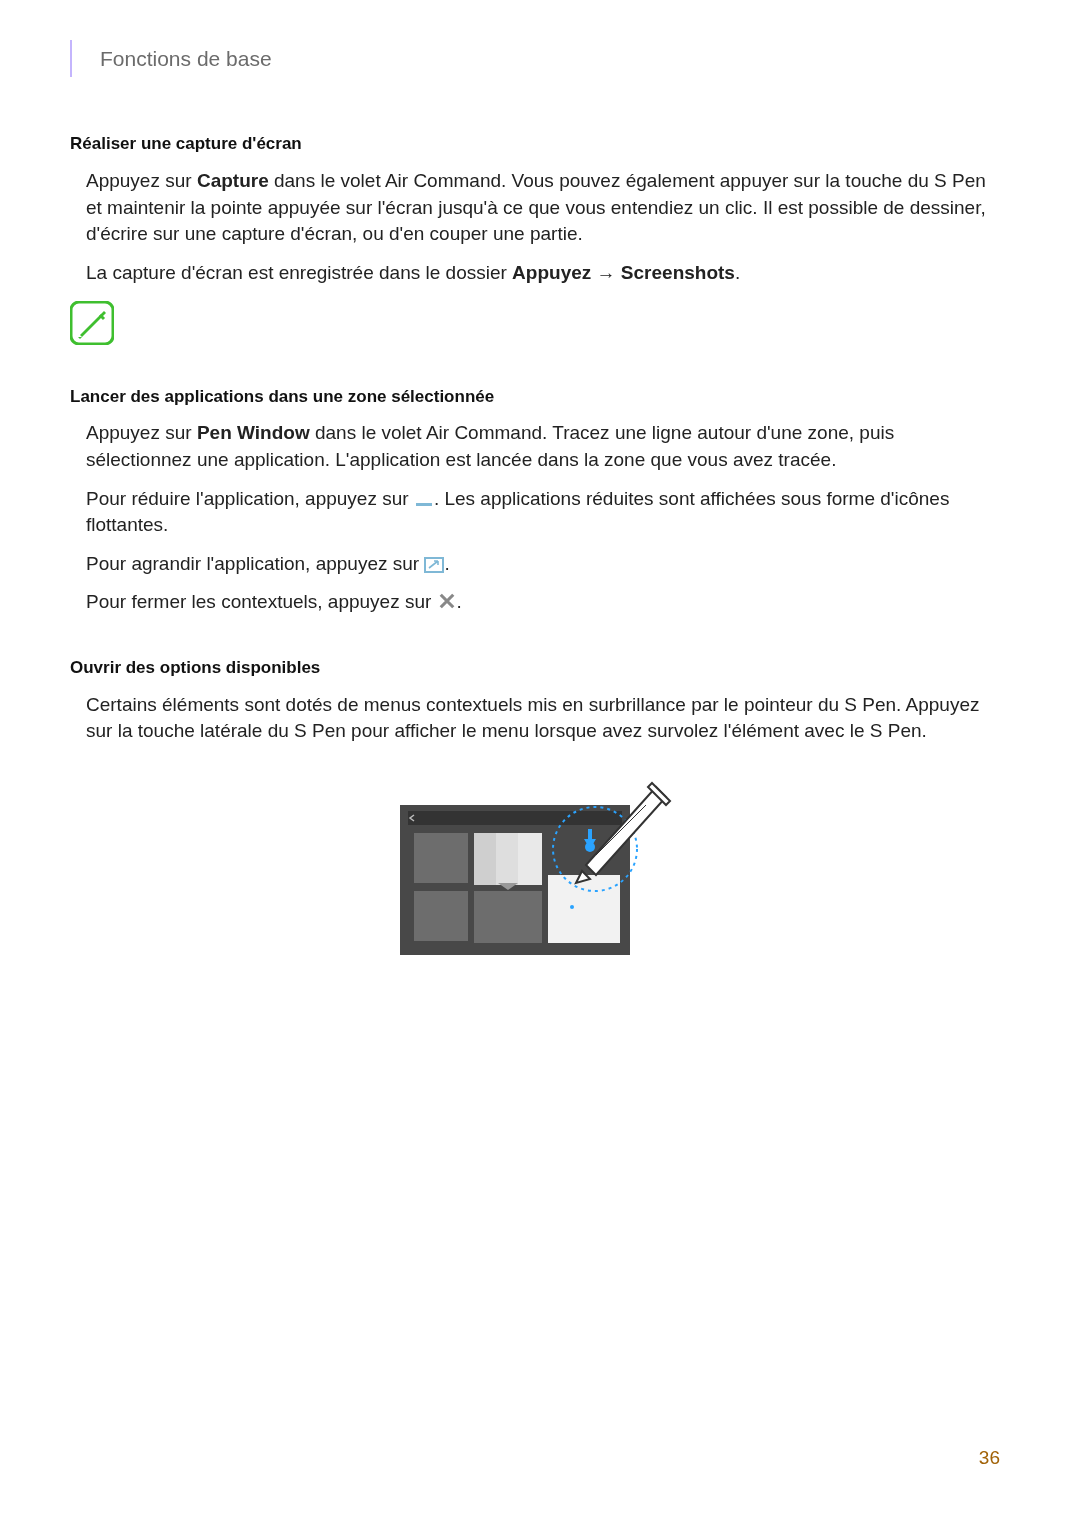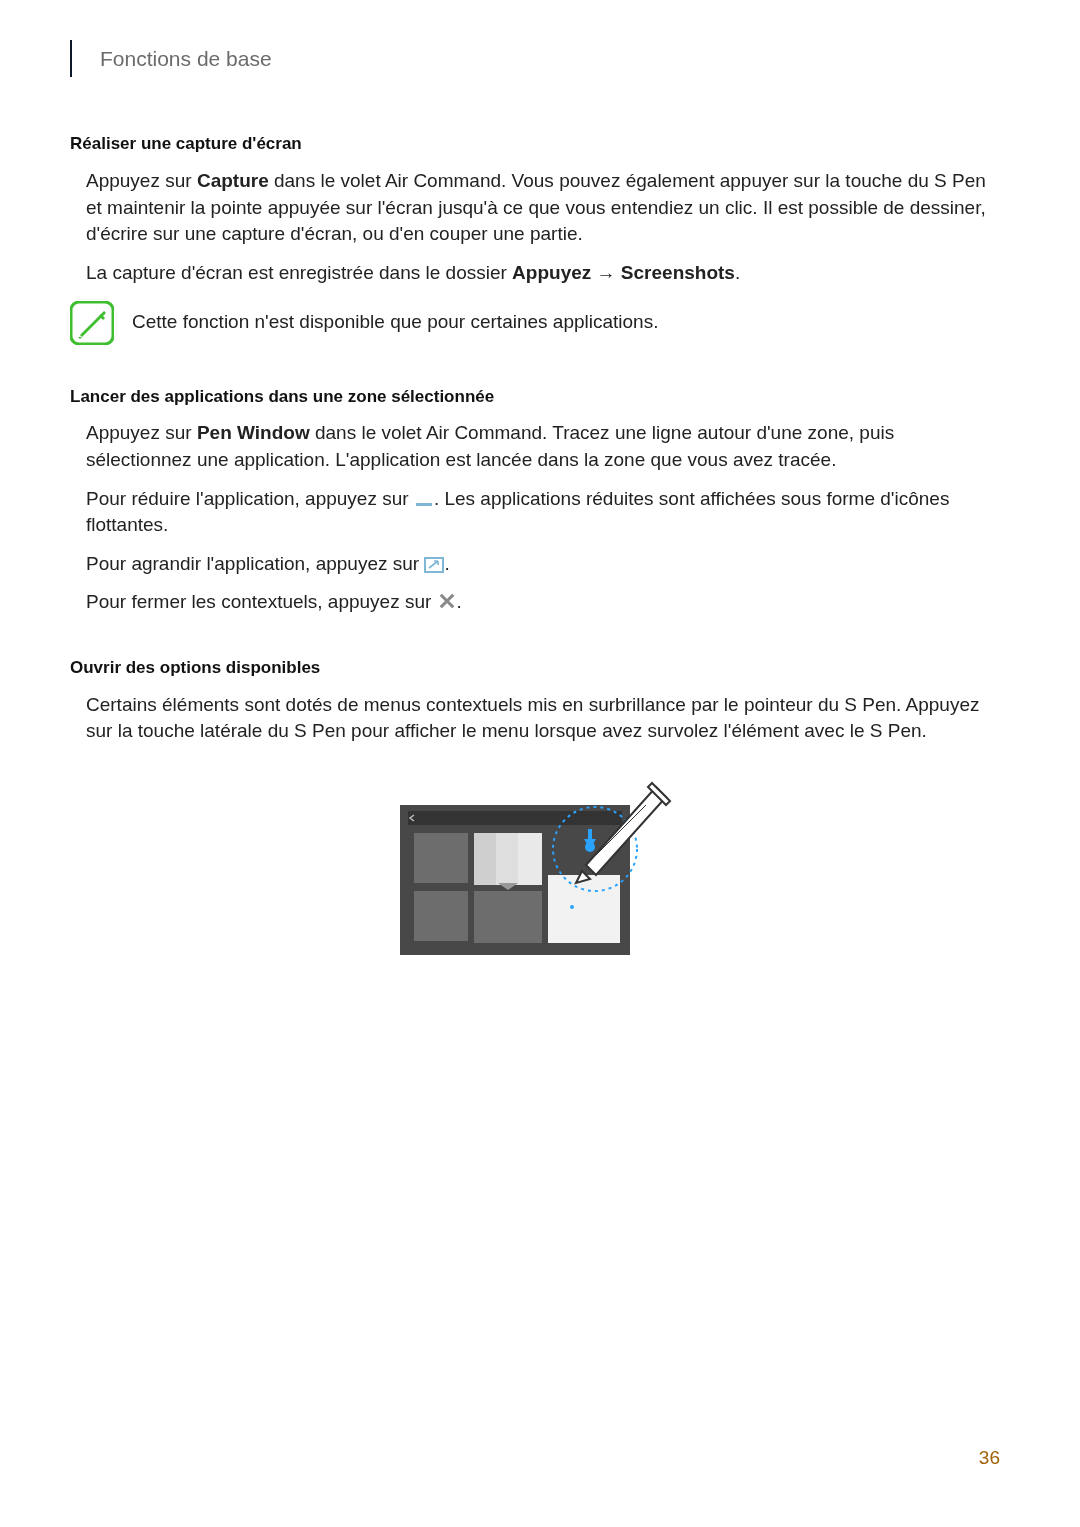--- a/index.html
+++ b/index.html
@@ -7,21 +7,21 @@
     font-size: 19px;
     line-height: 1.4;
     color: #222;
     margin: 0;
     padding: 40px 80px 40px 70px;
     background: #fff;
     width: 1080px;
     box-sizing: border-box;
   }
   .header-rule {
-    border-left: 2px solid #0f172a;
+    border-left: 2px solid #c4b5fd;
     padding-left: 28px;
     color: #6b6b6b;
     font-size: 21px;
     margin-bottom: 55px;
     padding-top: 4px;
     padding-bottom: 4px;
   }
   h2 {
     font-size: 17px;
     font-weight: bold;
@@ -76,21 +76,20 @@
   <span>La capture d'écran est enregistrée dans le dossier </span><span class="bold">Appuyez</span><span> → </span><span class="bold">Screenshots</span><span>.</span>
 </p>
 
 <div class="note-row">
   <svg class="note-icon" viewBox="0 0 44 44">
     <rect x="1" y="1" width="42" height="42" rx="8" ry="8" fill="#fff" stroke="#3fbf2f" stroke-width="3"></rect>
     <path d="M10 34 L30 14 L34 10 L36 12 L32 16 L12 36 Z" fill="#3fbf2f"></path>
     <path d="M30 14 L34 18" stroke="#3fbf2f" stroke-width="3" fill="none"></path>
     <path d="M8 36 L12 36 L10 38 Z" fill="#3fbf2f"></path>
   </svg>
-  <span>Cette fonction n'est disponible que pour certaines applications.</span>
 </div>
 
 <h2>Lancer des applications dans une zone sélectionnée</h2>
 <p>
   <span>Appuyez sur </span><span class="bold">Pen Window</span><span> dans le volet Air Command. Tracez une ligne autour d'une zone, puis sélectionnez une application. L'application est lancée dans la zone que vous avez tracée.</span>
 </p>
 <p>
   <span>Pour réduire l'application, appuyez sur </span><span class="icon-inline"><svg viewBox="0 0 20 14">
         <rect x="2" y="9" width="16" height="3" fill="#7fb8d6"></rect>
       </svg></span><span>. Les applications réduites sont affichées sous forme d'icônes flottantes.</span>

